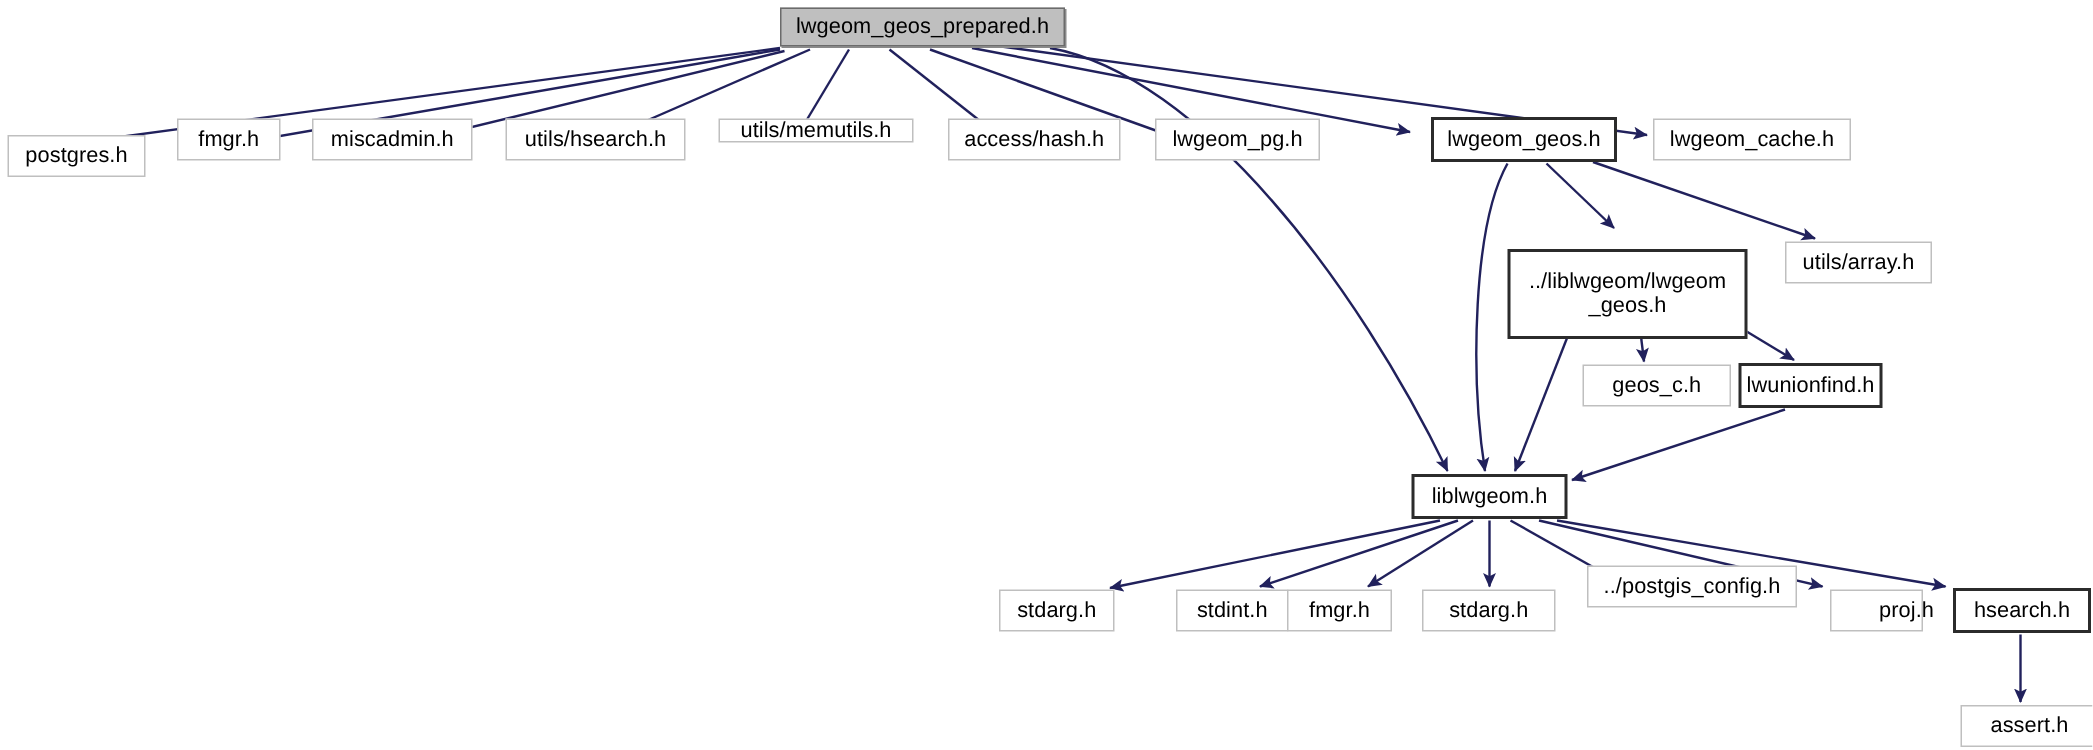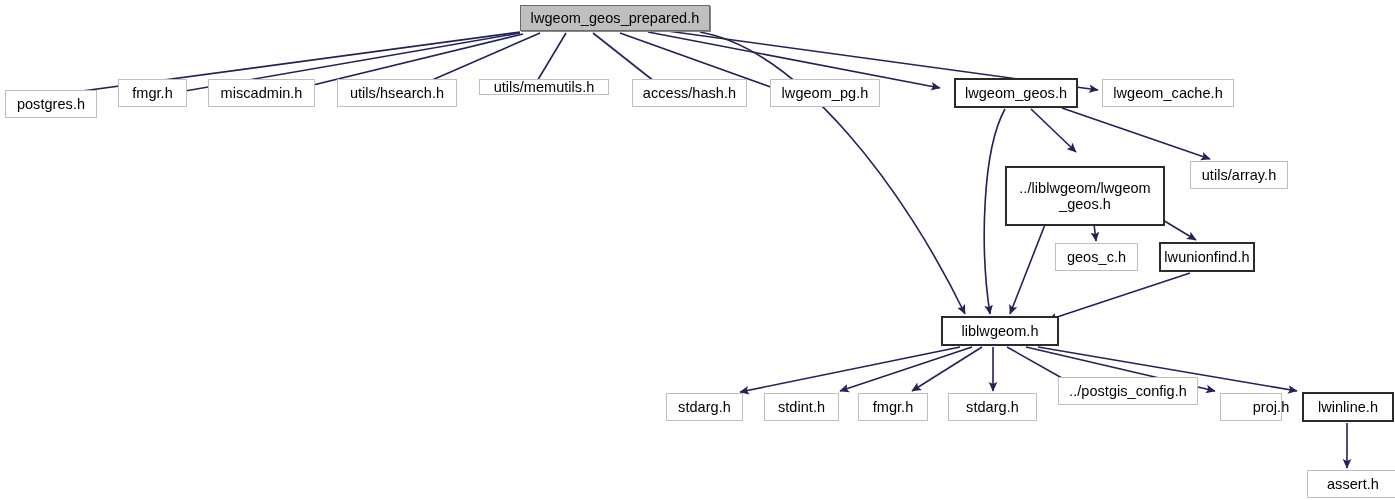--- a/index.html
+++ b/index.html
@@ -99,26 +99,26 @@
       <div class="node-box" style="left: 208px; top: 79px; width: 107px; height: 28px;"><span class="node-label">miscadmin.h</span></div>
       <div class="node-box" style="left: 337px; top: 79px; width: 120px; height: 28px;"><span class="node-label">utils/hsearch.h</span></div>
       <div class="node-box" style="left: 479px; top: 79px; width: 130px; height: 16px; align-items: center;"><span class="node-label">utils/memutils.h</span></div>
       <div class="node-box" style="left: 632px; top: 79px; width: 115px; height: 28px;"><span class="node-label">access/hash.h</span></div>
       <div class="node-box" style="left: 770px; top: 79px; width: 110px; height: 28px;"><span class="node-label">lwgeom_pg.h</span></div>
       <div class="node-box strong" style="left: 954px; top: 78px; width: 124px; height: 30px;"><span class="node-label">lwgeom_geos.h</span></div>
       <div class="node-box" style="left: 1102px; top: 79px; width: 132px; height: 28px;"><span class="node-label">lwgeom_cache.h</span></div>
       <div class="node-box strong" style="left: 1005px; top: 166px; width: 160px; height: 60px;"><span class="node-label">../liblwgeom/lwgeom
 _geos.h</span></div>
       <div class="node-box" style="left: 1190px; top: 161px; width: 98px; height: 28px;"><span class="node-label">utils/array.h</span></div>
-      <div class="node-box" style="left: 1055px; top: 243px; width: 83px; height: 28px; text-align: right;"><span class="node-label">geos_c.h</span></div>
+      <div class="node-box" style="left: 1055px; top: 243px; width: 99px; height: 28px; text-align: right;"><span class="node-label">geos_c.h</span></div>
       <div class="node-box strong" style="left: 1159px; top: 242px; width: 96px; height: 30px;"><span class="node-label">lwunionfind.h</span></div>
-      <div class="node-box strong" style="left: 941px; top: 316px; width: 118px; height: 30px;"><span class="node-label">liblwgeom.h</span></div>
+      <div class="node-box strong" style="left: 941px; top: 316px; width: 104px; height: 30px;"><span class="node-label">liblwgeom.h</span></div>
       <div class="node-box" style="left: 666px; top: 393px; width: 77px; height: 28px;"><span class="node-label">stdarg.h</span></div>
-      <div class="node-box" style="left: 764px; top: 393px; width: 75px; height: 28px; justify-content: center;"><span class="node-label">stdint.h</span></div>
+      <div class="node-box" style="left: 784px; top: 393px; width: 75px; height: 28px; justify-content: center;"><span class="node-label">stdint.h</span></div>
       <div class="node-box" style="left: 858px; top: 393px; width: 70px; height: 28px;"><span class="node-label">fmgr.h</span></div>
       <div class="node-box" style="left: 948px; top: 393px; width: 89px; height: 28px;"><span class="node-label">stdarg.h</span></div>
       <div class="node-box" style="left: 1058px; top: 377px; width: 140px; height: 28px;"><span class="node-label">../postgis_config.h</span></div>
       <div class="node-box" style="left: 1220px; top: 393px; width: 62px; height: 28px; padding-left: 40px;"><span class="node-label">proj.h</span></div>
-      <div class="node-box strong" style="left: 1302px; top: 392px; width: 92px; height: 30px;"><span class="node-label">lwinline.h</span></div>
+      <div class="node-box strong" style="left: 1302px; top: 392px; width: 92px; height: 30px;"><span class="node-label">hsearch.h</span></div>
       <div class="node-box" style="left: 1307px; top: 470px; width: 92px; height: 28px;"><span class="node-label">assert.h</span></div>
     </div>
 
 </div>
 
 </body></html>

